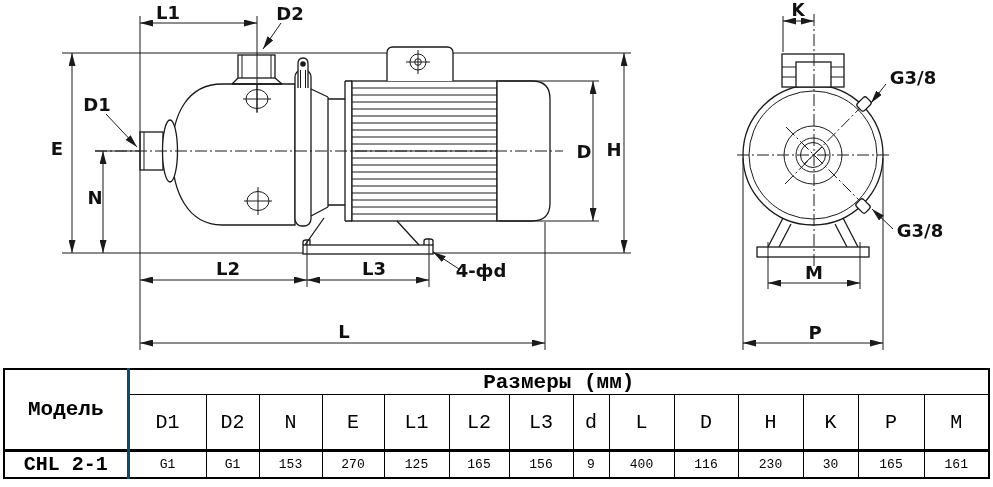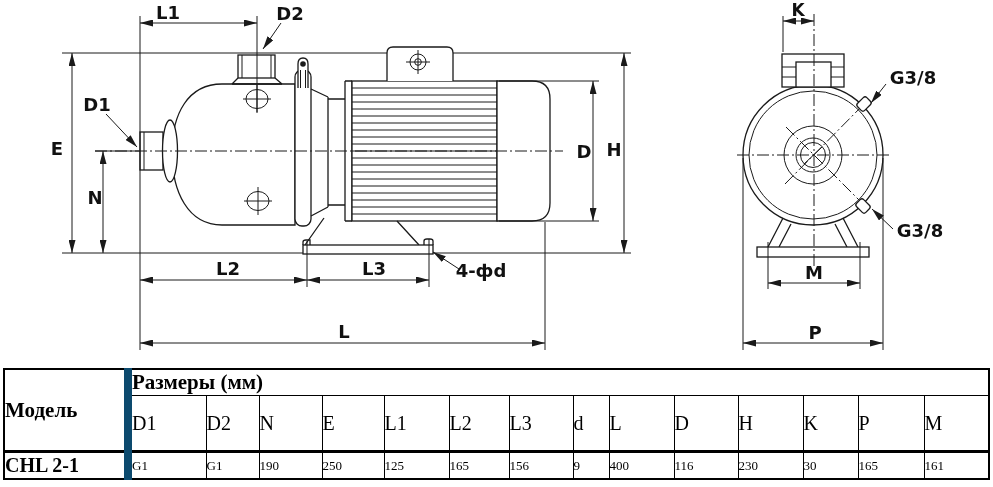--- a/index.html
+++ b/index.html
@@ -7,22 +7,22 @@
   svg{display:block;}
   .ln{stroke:#1a1a1a;stroke-width:1.3;fill:none;}
   .fw{stroke:#1a1a1a;stroke-width:1.3;fill:#fff;}
   .thin{stroke:#1a1a1a;stroke-width:1;fill:none;}
   .dim{stroke:#1a1a1a;stroke-width:1;fill:none;}
   .cl{stroke:#1a1a1a;stroke-width:1;fill:none;stroke-dasharray:12 3 2 3;}
   .lbl{font:bold 18px "DejaVu Sans",sans-serif;fill:#111;text-anchor:middle;}
   .lbs{font:bold 17px "DejaVu Sans",sans-serif;fill:#111;text-anchor:middle;}
   #dims-table{position:absolute;left:3px;top:368px;border-collapse:collapse;table-layout:fixed;
     font-family:"Liberation Serif",serif;color:#000;border:2px solid #000;}
-  #dims-table td{border:1px solid #000;text-align:left;vertical-align:middle;padding:0;overflow:hidden;}
-  #dims-table .model-cell{border-right:8px solid #0c4a6e;font-weight:bold;font-size:21px;}
+  #dims-table td{border:1px solid #000;text-align:center;vertical-align:middle;padding:0;overflow:hidden;font-family:Liberation Mono, monospace;}
+  #dims-table .model-cell{border-right:3px solid #0c4a6e;font-weight:bold;font-size:21px;}
   #dims-table .size-header{font-weight:bold;font-size:21px;height:24px;}
   #dims-table .col-h{font-size:20px;height:54px;}
   #dims-table tr.data td{border-top:3px solid #000;font-size:13px;height:25px;}
   #dims-table tr.data .model-val{font-size:20px;}
 </style>
 </head>
 <body>
 
 <svg width="993" height="362" viewBox="0 0 993 362">
   <defs>
@@ -199,22 +199,22 @@
       <td class="col-h">D</td>
       <td class="col-h">H</td>
       <td class="col-h">K</td>
       <td class="col-h">P</td>
       <td class="col-h">M</td>
     </tr>
     <tr class="data">
       <td class="model-cell model-val">CHL 2-1</td>
       <td>G1</td>
       <td>G1</td>
-      <td>190</td>
-      <td>250</td>
+      <td>153</td>
+      <td>270</td>
       <td>125</td>
       <td>165</td>
       <td>156</td>
       <td>9</td>
       <td>400</td>
       <td>116</td>
       <td>230</td>
       <td>30</td>
       <td>165</td>
       <td>161</td>

